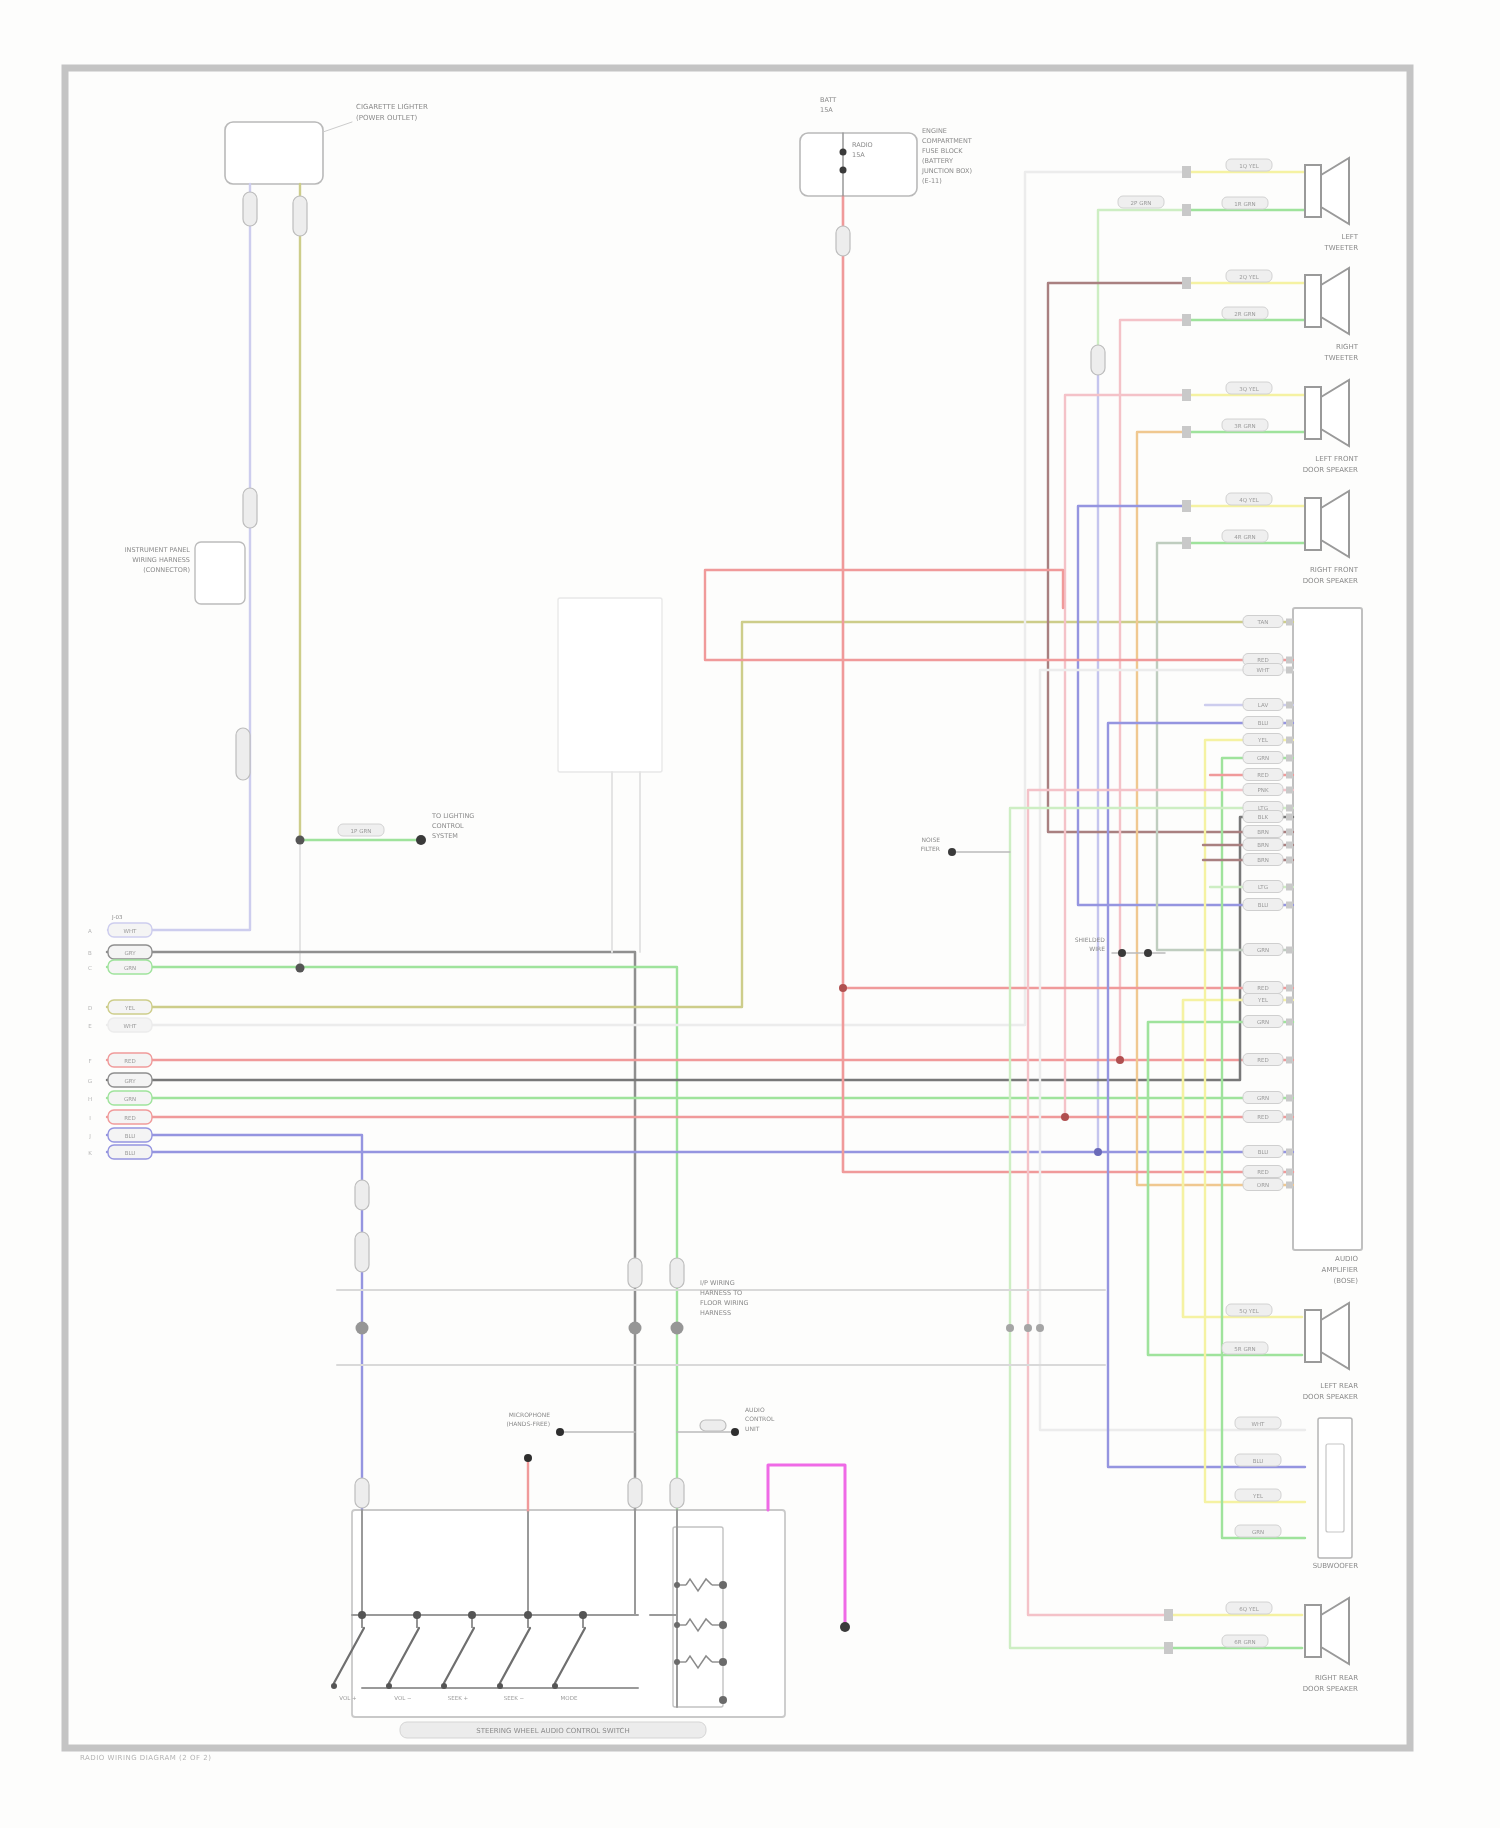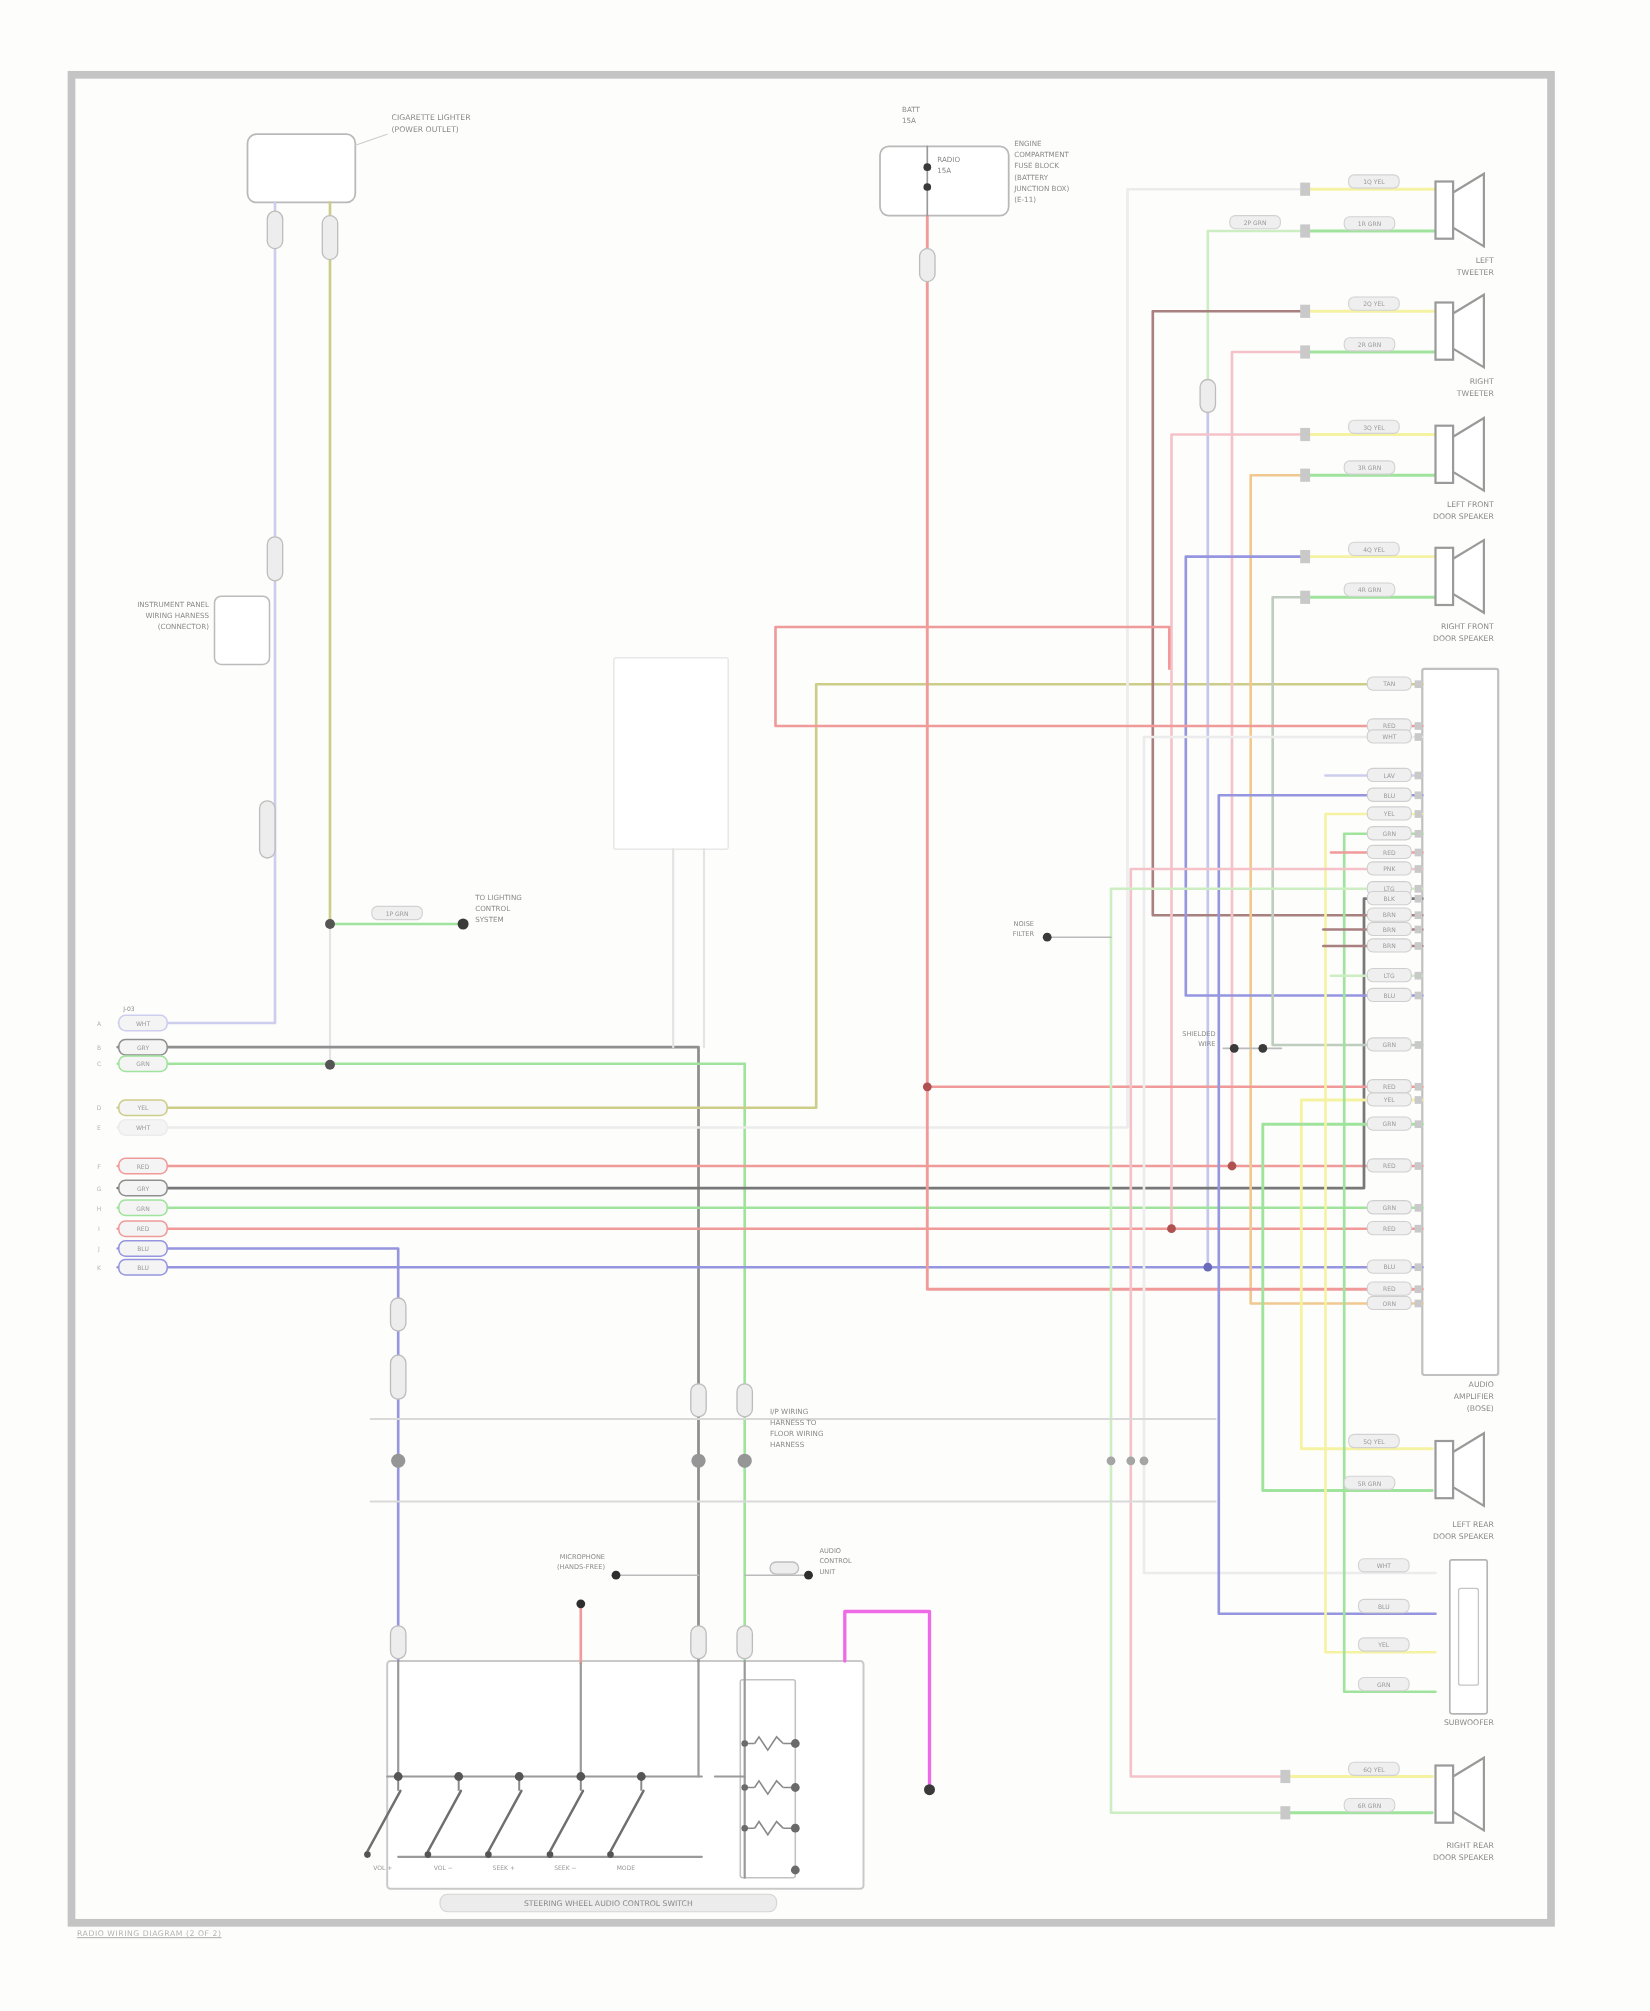--- a/index.html
+++ b/index.html
@@ -1,18 +1,18 @@
 <!DOCTYPE html>
 <html><head>
 <meta charset="utf-8">
 <style>
   html,body{margin:0;padding:0;background:#ffffff;}
   #stage{position:relative;width:1500px;height:1828px;background:#fdfdfc;font-family:"DejaVu Sans",sans-serif;overflow:hidden;}
   svg{position:absolute;left:0;top:0;}
-  .footer{position:absolute;left:70px;top:1754px;font-size:7px;color:#b3b3b3;letter-spacing:.5px;text-decoration:underline;}
+  .footer{position:absolute;left:80px;top:1754px;font-size:7px;color:#b3b3b3;letter-spacing:.5px;}
 </style>
 </head>
 <body>
 
 <div id="stage">
   <svg id="diagram" width="1500" height="1828" viewBox="0 0 1500 1828">
       <rect x="65" y="68" width="1345" height="1680" fill="none" stroke="#c4c4c4" stroke-width="7"></rect>
       <rect x="225" y="122" width="98" height="62" rx="8" fill="#ffffff" stroke="#b9b9b9" stroke-width="1.6"></rect>
       <rect x="195" y="542" width="50" height="62" rx="6" fill="#ffffff" stroke="#bcbcbc" stroke-width="1.4"></rect>
       <rect x="800" y="133" width="117" height="63" rx="8" fill="#ffffff" stroke="#b9b9b9" stroke-width="1.6"></rect>

